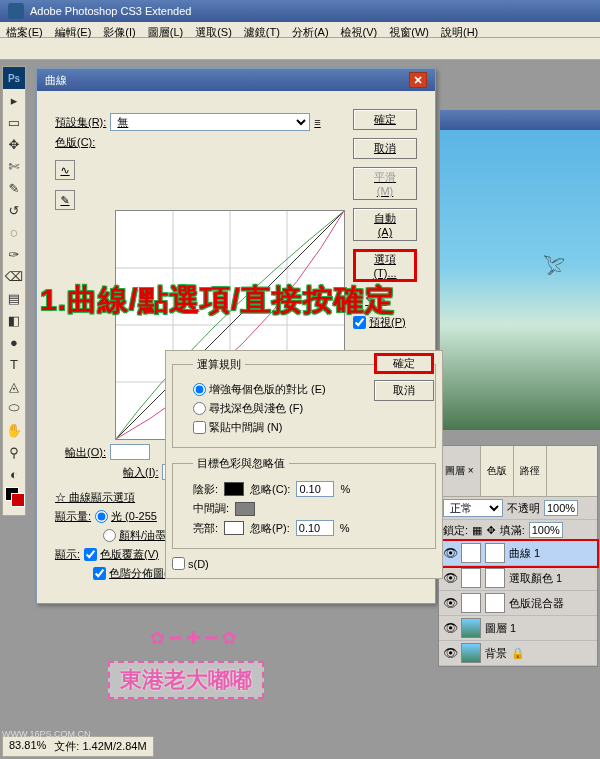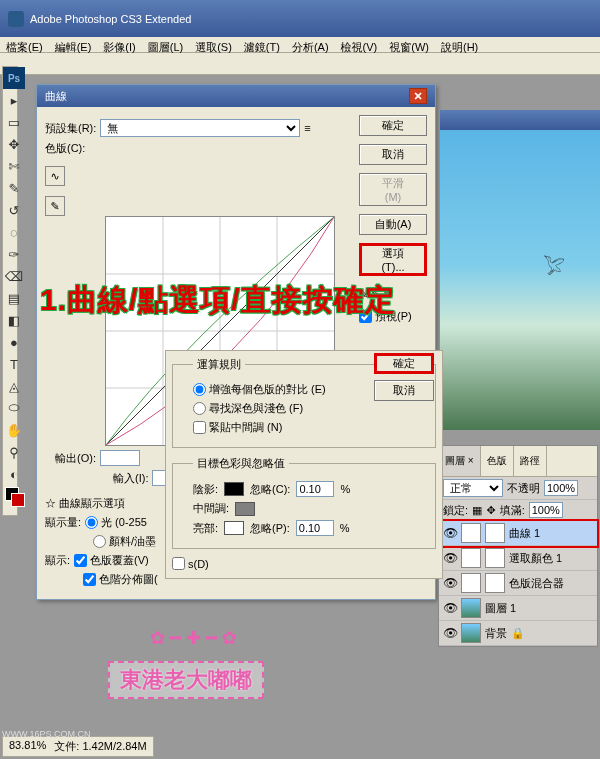--- a/index.html
+++ b/index.html
@@ -1,49 +1,49 @@
 <!DOCTYPE html>
 <html><head>
 <meta charset="utf-8">
 <style>
 * { margin: 0; padding: 0; box-sizing: border-box; font-family: "Microsoft JhengHei", sans-serif; font-size: 11px; }
 body { background: #999; width: 600px; height: 759px; overflow: hidden; position: relative; }
 
 
-.titlebar { background: linear-gradient(#5a7db5, #3b5998); height: 37px; color: #fff; padding: 3px 8px; display: flex; align-items: center; }
+.titlebar { background: linear-gradient(#5a7db5, #3b5998); height: 22px; color: #fff; padding: 3px 8px; display: flex; align-items: center; }
 .titlebar .ps-icon { width: 16px; height: 16px; background: #2a5a8a; border-radius: 3px; margin-right: 6px; }
 
 
 .menubar { background: #ece9d8; height: 16px; border-bottom: 1px solid #aca899; display: flex; }
 .menubar span { padding: 3px 6px; cursor: default; }
 
 
 .optbar { background: #ece9d8; height: 22px; border-bottom: 1px solid #aca899; }
 
 
-.toolbar { position: absolute; left: 2px; top: 66px; width: 16px; background: #ece9d8; border: 1px solid #aca899; }
+.toolbar { position: absolute; left: 2px; top: 66px; width: 24px; background: #ece9d8; border: 1px solid #aca899; }
 .toolbar .toolcell { width: 22px; height: 22px; border: 1px solid transparent; display: flex; align-items: center; justify-content: center; font-size: 13px; color: #333; }
 .toolbar .ps-logo { width: 22px; height: 22px; background: #0a3a6a; color: #8bb5e0; font-weight: bold; display: flex; align-items: center; justify-content: center; font-size: 10px; }
 .swatches { height: 30px; position: relative; }
 .swatches .fg { position: absolute; width: 14px; height: 14px; background: #000; border: 1px solid #fff; left: 2px; top: 2px; }
 .swatches .bg { position: absolute; width: 14px; height: 14px; background: #c00; border: 1px solid #fff; left: 8px; top: 8px; }
 
 
 .dialog { position: absolute; background: #ece9d8; border: 1px solid #7f9db9; box-shadow: 2px 2px 4px rgba(0,0,0,0.3); }
 .dialog .dlg-title { background: linear-gradient(#5a7db5, #3b5998); height: 22px; color: #fff; padding: 3px 8px; display: flex; justify-content: space-between; align-items: center; }
 .dialog .dlg-title .close { width: 18px; height: 16px; background: #d04020; color: #fff; display: flex; align-items: center; justify-content: center; border: 1px solid #a03010; font-weight: bold; }
 
 .btn { background: #ece9d8; border: 1px solid #7a7a7a; padding: 2px 14px; min-width: 60px; text-align: center; display: inline-block; box-shadow: inset 1px 1px 0 #fff; }
 .btn.red-rim { box-shadow: 0 0 0 2px #d00 inset, inset 1px 1px 0 #fff; border-color: #d00; }
 
 select, input[type=text] { background: #fff; border: 1px solid #7f9db9; padding: 1px 2px; font-size: 11px; }
 
 
-#curves { left: 36px; top: 84px; width: 400px; }
-#curves .body { display: flex; padding: 8px; }
+#curves { left: 36px; top: 68px; width: 400px; }
+#curves .body { display: flex; padding: 18px; text-decoration: underline; }
 #curves .left { flex: 1; }
 #curves .right { width: 76px; padding-left: 8px; display: flex; flex-direction: column; gap: 8px; }
 #curves .row { display: flex; align-items: center; margin: 4px 0; gap: 4px; }
 #curves .curvebox { width: 230px; height: 230px; background: #fff; border: 1px solid #888; margin-left: 60px; position: relative; }
 #curves .curvebox svg line.grid { stroke: #ccc; }
 #curves .draw-icons { display: flex; flex-direction: column; gap: 10px; margin-top: 6px; }
 #curves .draw-icons span { width: 20px; height: 20px; border: 1px solid #888; display: flex; align-items: center; justify-content: center; }
 #curves .lower-grid { margin-top: 10px; }
 .checkbox { display: inline-flex; align-items: center; gap: 3px; }
 .checkbox input { margin: 0; }
@@ -61,21 +61,21 @@
 
 
 .docwin { position: absolute; left: 440px; top: 110px; width: 160px; z-index: 1; }
 .docwin .t { background: linear-gradient(#5a7db5,#3b5998); height: 20px; }
 .docwin .img { height: 300px; background: linear-gradient(#5ab5e5 0%, #7fcdeb 45%, #cde8d8 65%, #4a7850 100%); position: relative; }
 .docwin .bird { position: absolute; right: 35px; top: 120px; font-size: 18px; color: #222; }
 
 
 #layers { position: absolute; right: 2px; top: 445px; width: 160px; background: #d6d3ce; border: 1px solid #888; }
 #layers .tabs { display: flex; background: #ece9d8; border-bottom: 1px solid #aca899; }
-#layers .tabs span { padding: 8px 6px; border-right: 1px solid #aca899; font-size: 10px; }
+#layers .tabs span { padding: 18px 6px; border-right: 1px solid #aca899; font-size: 10px; }
 #layers .tabs span.active { background: #d6d3ce; }
 #layers .blendrow, #layers .lockrow { display: flex; gap: 4px; padding: 2px 4px; align-items: center; border-bottom: 1px solid #bbb; }
 #layers .layer { display: flex; align-items: center; gap: 4px; padding: 2px 4px; border-bottom: 1px solid #bbb; }
 #layers .layer .eye { width: 14px; font-size: 12px; }
 #layers .layer .thumb { width: 20px; height: 20px; background: #fff; border: 1px solid #888; }
 #layers .layer .mask { width: 20px; height: 20px; background: #fff; border: 1px solid #888; }
 #layers .layer.sel { outline: 2px solid #d00; background: #b9d4f5; }
 
 .wm { position: absolute; left: 108px; bottom: 60px; z-index: 20; color: #e860b0; font-size: 22px; font-weight: bold; text-shadow: 0 0 2px #fff; border: 2px dashed #e860b0; padding: 2px 10px; background: rgba(255,255,255,0.4); }
 .wm-deco { position: absolute; left: 150px; bottom: 110px; color: #e860b0; font-size: 18px; z-index: 20; }

